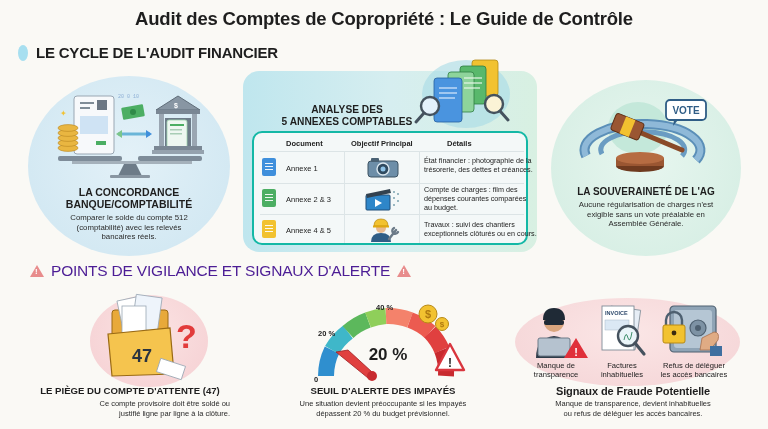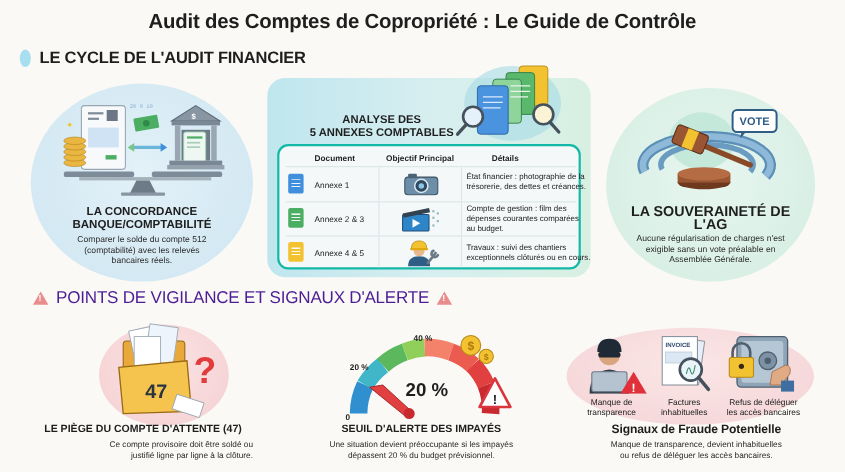--- a/index.html
+++ b/index.html
@@ -198,21 +198,21 @@
     <polygon points="11,12 11,20 18,16" fill="#ffffff"></polygon>
     <g fill="#9ab8c2">
         <rect x="29" y="4" width="2" height="2"></rect>
         <rect x="33" y="6" width="2" height="2"></rect>
         <rect x="29" y="10" width="2" height="2"></rect>
         <rect x="33" y="13" width="2" height="2"></rect>
         <rect x="29" y="17" width="2" height="2"></rect>
       </g>
   </svg>
   <div class="detail-text" style="left:170px;top:53px;">
-    <span>Compte de gestion : film des</span><br>
+    <span>Compte de charges : film des</span><br>
     <span>dépenses courantes comparées</span><br>
     <span>au budget.</span>
   </div>
 
   <div class="doc-icon" style="left:8px;top:87px;background:#f2c230;"></div>
   <div class="annexe-label" style="left:32px;top:93px;">Annexe 4 &amp; 5</div>
   <svg style="position:absolute;left:113px;top:84px;" width="34" height="26" viewBox="0 0 34 26">
     <path d="M4 25 Q4 16 14 16 Q24 16 24 25 Z" fill="#2f5d86"></path>
     <circle cx="14" cy="11" r="5" fill="#e8b98f"></circle>
     <path d="M7 9 Q7 2 14 2 Q21 2 21 9 Z" fill="#f2c230" stroke="#b8860b" stroke-width="0.7"></path>
@@ -241,21 +241,21 @@
   <g transform="rotate(22 54 34)">
     <rect x="38" y="24" width="30" height="18" rx="3" fill="#9a5632" stroke="#5e2f16" stroke-width="1"></rect>
     <rect x="48" y="24" width="10" height="18" fill="#f2c230"></rect>
   </g>
 
   <rect x="92" y="6" width="40" height="20" rx="4" fill="#ffffff" stroke="#2f5d86" stroke-width="1.8"></rect>
   <polygon points="100,26 104,26 99,32" fill="#2f5d86"></polygon>
   <text x="112" y="20" text-anchor="middle" font-size="10" font-weight="bold" fill="#2f5d86" font-family="Liberation Sans, sans-serif">VOTE</text>
 </svg>
 <div class="abs" style="left:560px;top:186px;width:172px;">
-  <div class="card-title" style="font-size:13px;">LA SOUVERAINETÉ DE L'AG</div>
+  <div class="card-title" style="font-size:10px;">LA SOUVERAINETÉ DE L'AG</div>
   <div class="card-desc" style="margin-top:2px;">
     <span>Aucune régularisation de charges n'est</span><br>
     <span>exigible sans un vote préalable en</span><br>
     <span>Assemblée Générale.</span>
   </div>
 </div>
 
 <div class="abs sec2-head">
   <div class="warn-tri">
       <span>!</span>

